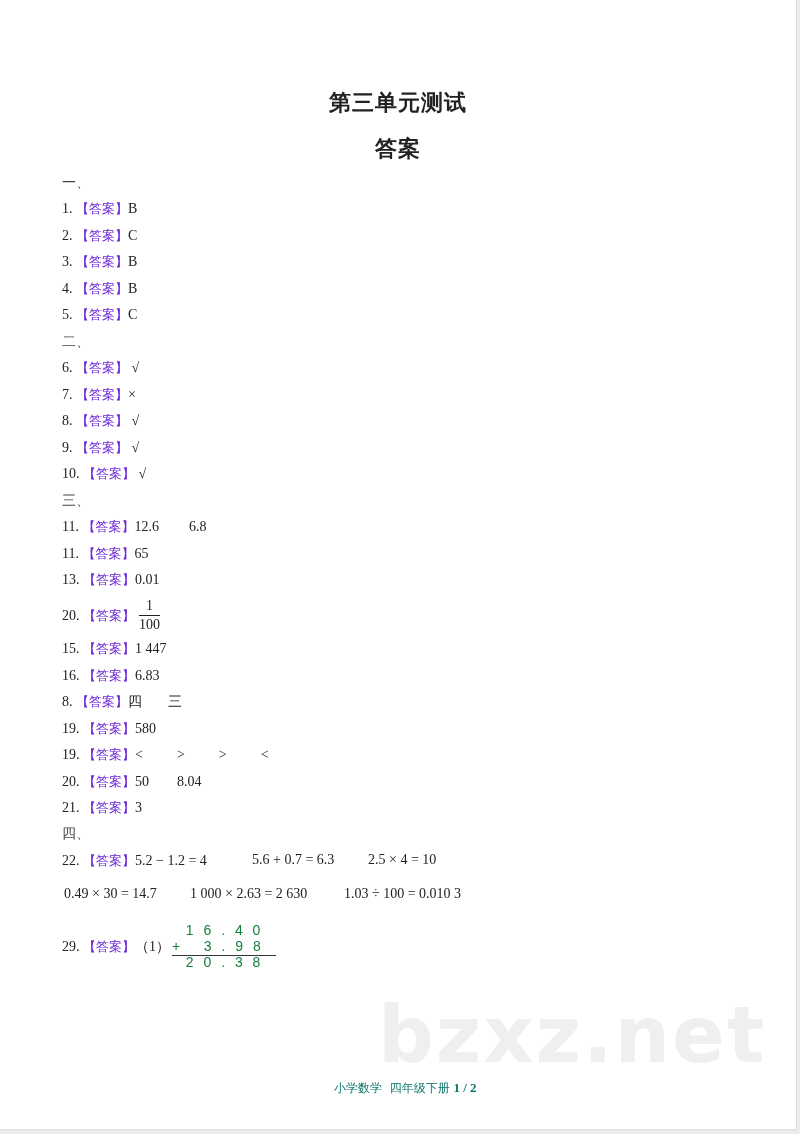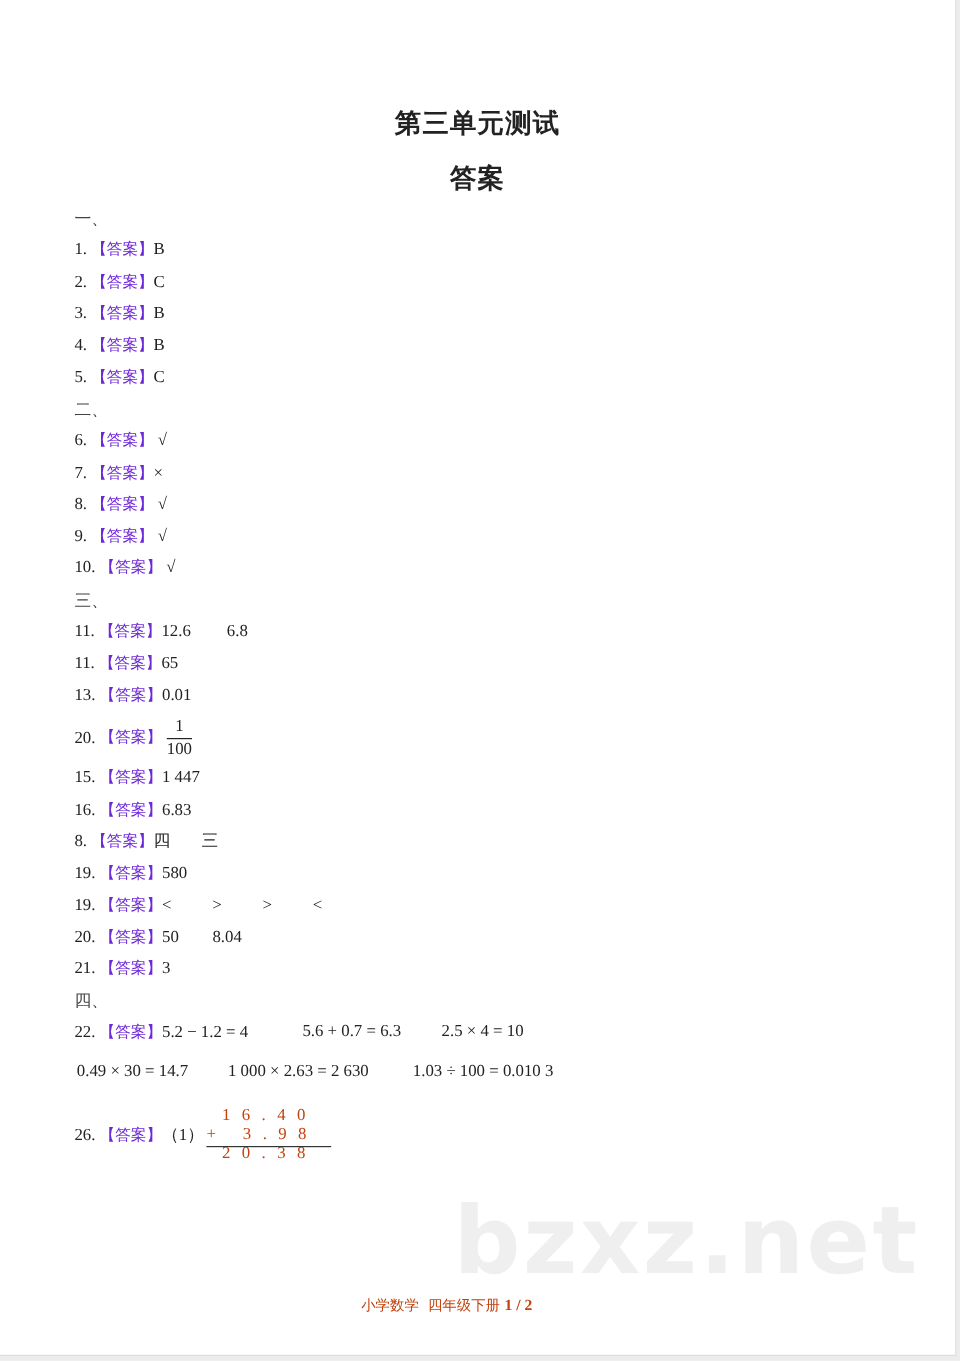--- a/index.html
+++ b/index.html
@@ -24,29 +24,29 @@
     position: absolute; left: 62px; font-size: 14px; line-height: 18px; white-space: pre;
   }
   .line .tag { font-family: "DejaVu Sans", sans-serif; font-size: 13px; color: #6d28d9; }
   .section { position: absolute; left: 62px; font-size: 14px; color: #444;
     font-family: "DejaVu Sans", sans-serif; }
   .gap { display: inline-block; }
   .frac { display: inline-block; vertical-align: middle; text-align: center; margin-left: 4px; }
   .frac .n { display: block; border-bottom: 1px solid #222; padding: 0 2px; line-height: 18px; }
   .frac .d { display: block; line-height: 18px; }
   .eq { position: absolute; font-size: 14px; white-space: pre; }
-  .vert { position: absolute; left: 172px; top: 922px; font-family: Liberation Serif, serif; font-size: 14px; color: #c2410c; }
+  .vert { position: absolute; left: 172px; top: 922px; font-family: Liberation Sans, sans-serif; font-size: 14px; color: #15803d; }
   .vert div { line-height: 16px; white-space: pre; letter-spacing: 3px; }
   .vert .rule { position: absolute; left: 0; top: 33px; width: 104px; height: 1px; background: #333; }
   .watermark {
     position: absolute; left: 378px; top: 990px; font-family: "DejaVu Sans", sans-serif;
     font-weight: bold; font-size: 78px; color: #efefef; letter-spacing: 2px;
   }
   .footer {
-    position: absolute; left: 301px; top: 1080px; font-size: 12px; color: #c2410c;
+    position: absolute; left: 334px; top: 1080px; font-size: 12px; color: #0f766e;
     font-family: "DejaVu Sans", sans-serif;
   }
   .footer .pg { font-weight: bold; font-family: "Liberation Serif", serif; font-size: 13px; }
 </style>
 </head>
 <body>
 
 <div class="page">
   <div class="title sub">答案</div>
   <div class="title main">第三单元测试</div>
@@ -84,21 +84,21 @@
 
   <div class="section" style="top:825px">四、</div>
 
   <div class="line" style="top:852px"><span>22.</span> <span class="tag">【答案】</span><span>5.2 − 1.2 = 4</span></div>
   <div class="eq" style="left:252px;top:852px">5.6 + 0.7 = 6.3</div>
   <div class="eq" style="left:368px;top:852px">2.5 × 4 = 10</div>
   <div class="eq" style="left:64px;top:886px">0.49 × 30 = 14.7</div>
   <div class="eq" style="left:190px;top:886px">1 000 × 2.63 = 2 630</div>
   <div class="eq" style="left:344px;top:886px">1.03 ÷ 100 = 0.010 3</div>
 
-  <div class="line" style="top:938px"><span>26.</span> <span class="tag">【答案】</span><span>（1）</span></div>
+  <div class="line" style="top:938px"><span>29.</span> <span class="tag">【答案】</span><span>（1）</span></div>
   <div class="vert">
     <div>  1 6 . 4 0</div>
     <div>+   3 . 9 8</div>
     <span class="rule"></span>
     <div>  2 0 . 3 8</div>
   </div>
 
   <div class="watermark">bzxz.net</div>
 
   <div class="footer"><span style="white-space:pre">小学数学  四年级下册</span> <span class="pg">1 / 2</span></div>

